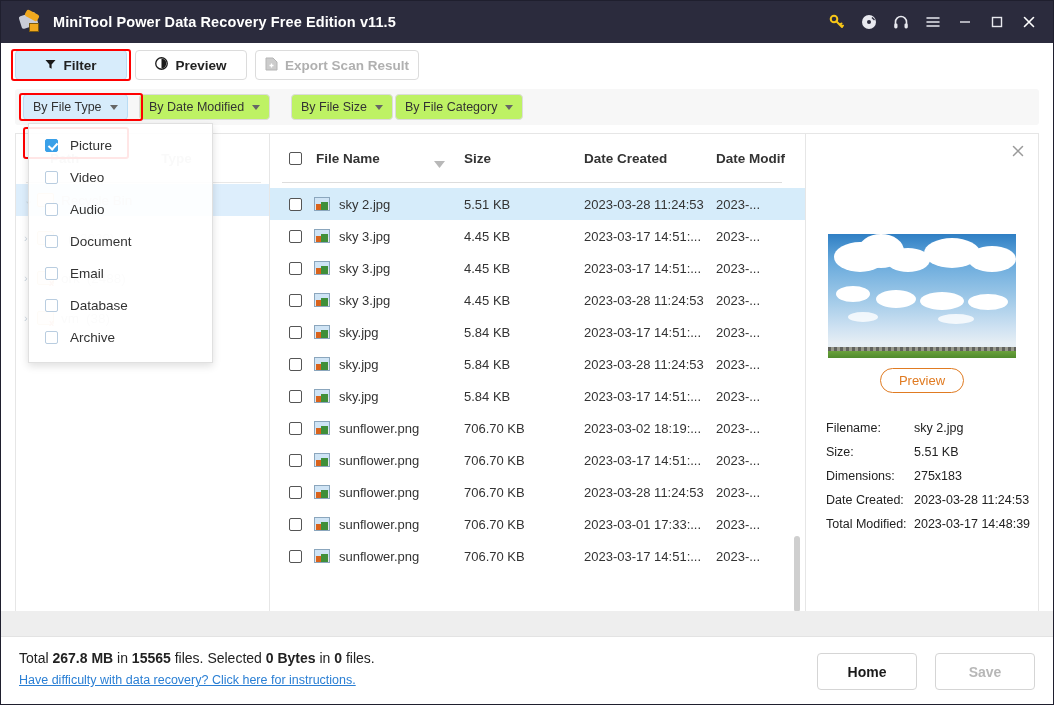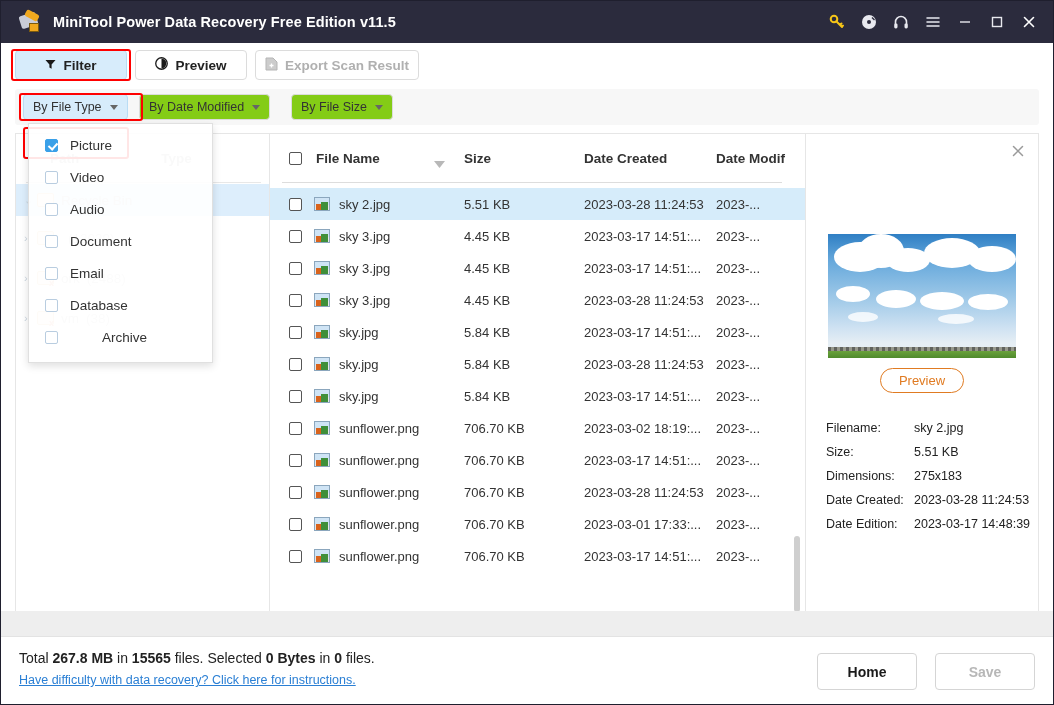--- a/index.html
+++ b/index.html
@@ -87,21 +87,21 @@
   }
   .searchbox .ph { font-size: 13.5px; color: #aaaaaa; }
 
   
   .filterbar {
     position: absolute; left: 14px; top: 88px; width: 1024px; height: 36px;
     background: #f7f7f7; border-radius: 3px;
   }
   .fbtn {
     position: absolute; top: 5px; height: 26px;
-    border: 1px solid #dcdcdc; border-radius: 4px; background: #84cc16;
+    border: 1px solid #dcdcdc; border-radius: 4px; background: #bef264;
     display: flex; align-items: center; gap: 8px;
     padding: 0 9px; font-size: 12.5px; color: #333;
   }
   .fbtn.active { background: #d7ecfb; border-color: #b9dcf4; }
   .caret { border-left: 4px solid transparent; border-right: 4px solid transparent;
            border-top: 5px solid #666; }
   #f0 { left: 8px; } #f1 { left: 124px; } #f2 { left: 276px; align-items: center; } #f3 { left: 380px; }
 
   
   .panel {
@@ -343,20 +343,24 @@
     <div class="fbtn active" id="f0">
       <span>By File Type</span>
       <span class="caret"></span>
     </div>
     <div class="fbtn" id="f1">
       <span>By Date Modified</span>
       <span class="caret"></span>
     </div>
     <div class="fbtn" id="f2">
       <span>By File Size</span>
+      <span class="caret"></span>
+    </div>
+    <div class="fbtn" id="f3">
+      <span>By File Category</span>
       <span class="caret"></span>
     </div>
   </div>
 
   <div class="panel" id="tree-panel">
     <div class="tree-head">
       <span class="c-path">Path</span>
       <span class="c-type">Type</span>
     </div>
     <div class="tree-divider"></div>
@@ -538,21 +542,21 @@
         </div>
         <div class="r">
           <span class="k">Dimensions:</span>
           <span class="v">275x183</span>
         </div>
         <div class="r">
           <span class="k">Date Created:</span>
           <span class="v">2023-03-28 11:24:53</span>
         </div>
         <div class="r">
-          <span class="k">Date Edition:</span>
+          <span class="k">Total Modified:</span>
           <span class="v">2023-03-17 14:48:39</span>
         </div>
       </div>
   </div>
 
   <div class="dropdown">
     <div id="dd-items">
         <div class="dd-item" style="top: 6px;">
           <span class="cb checked tick"></span>
           <span>Picture</span>
@@ -570,21 +574,21 @@
           <span>Document</span>
         </div>
         <div class="dd-item" style="top: 134px;">
           <span class="cb"></span>
           <span>Email</span>
         </div>
         <div class="dd-item" style="top: 166px;">
           <span class="cb"></span>
           <span>Database</span>
         </div>
-        <div class="dd-item" style="top: 198px; gap: 32px;">
+        <div class="dd-item" style="top: 198px;">
           <span class="cb"></span>
           <span>Archive</span>
         </div>
       </div>
   </div>
 
   <div class="redbox" id="red-filter"></div>
   <div class="redbox" id="red-filetype"></div>
   <div class="redbox" id="red-picture"></div>
 

